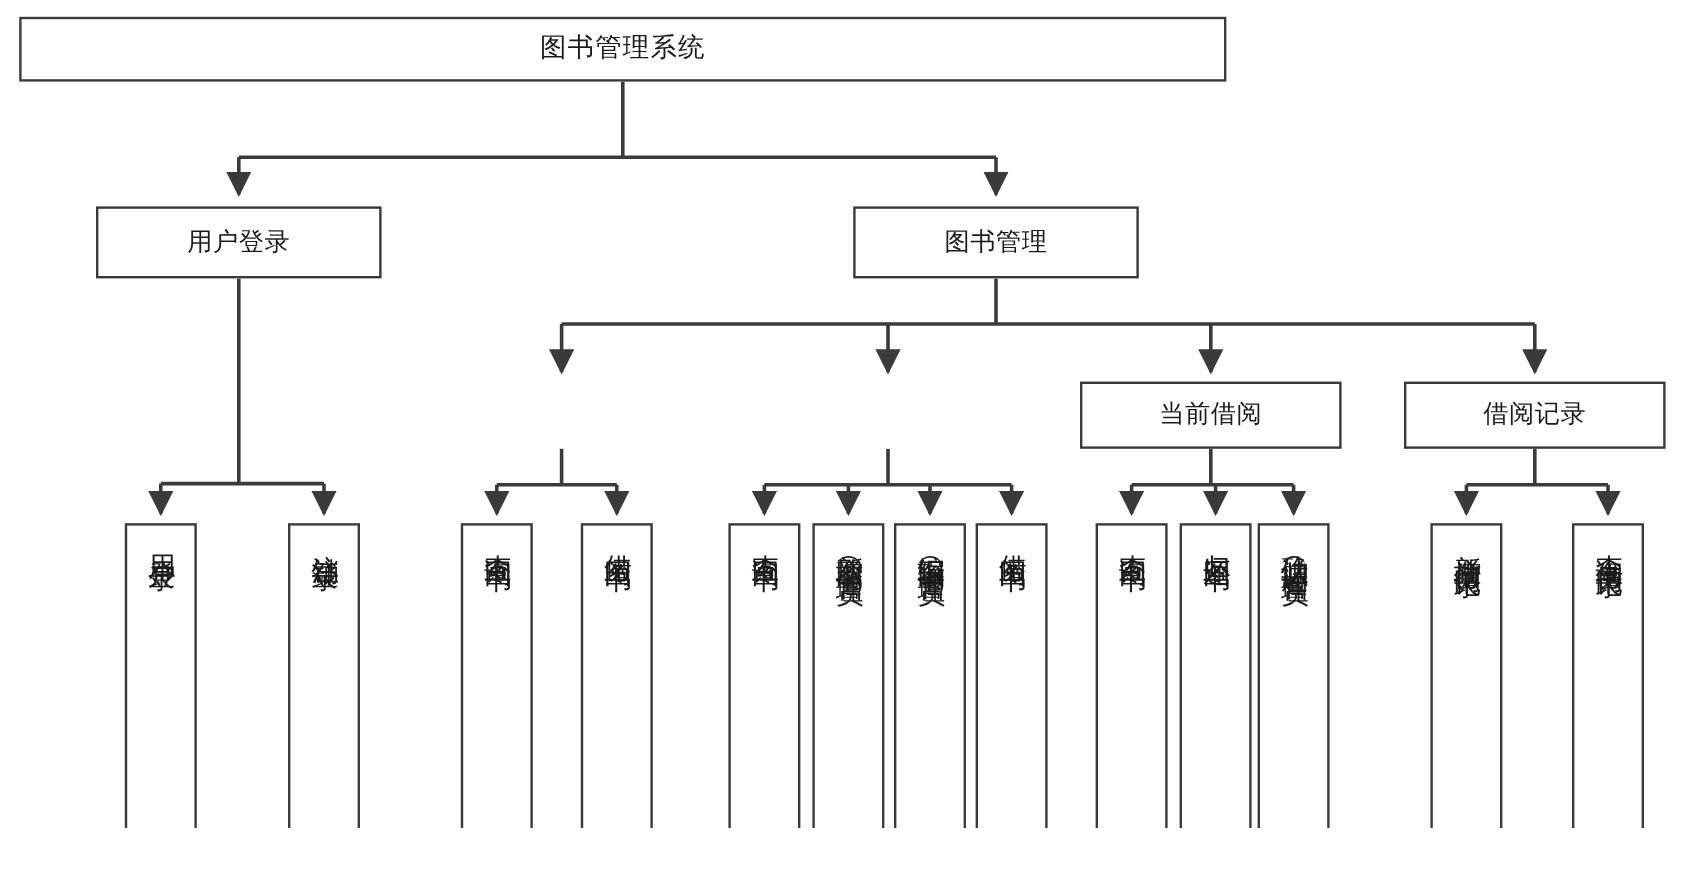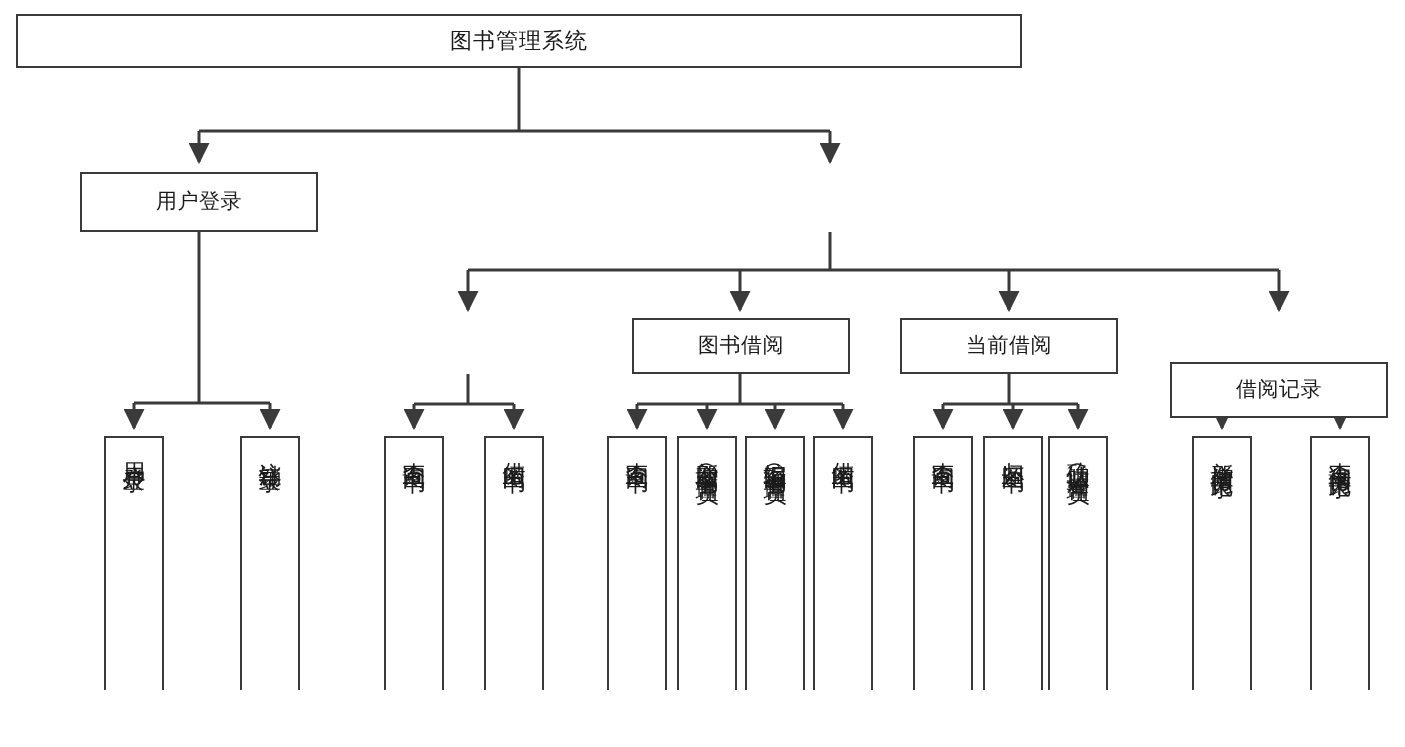--- a/index.html
+++ b/index.html
@@ -125,28 +125,28 @@
     </g>
   </svg>
 
   <div class="node root h" style="left:16px;top:14px;width:1006px;height:54px;">
     <span class="lbl">图书管理系统</span>
   </div>
 
   <div class="node h" style="left:80px;top:172px;width:238px;height:60px;">
     <span class="lbl">用户登录</span>
   </div>
+  <div class="node h" style="left:711px;top:172px;width:238px;height:60px;">
+    <span class="lbl">图书管理</span>
+  </div>
 
-  <div class="node h" style="left:632px;top:318px;width:218px;height:56px;">
-    <span class="lbl">图书借阅</span>
-  </div>
   <div class="node h" style="left:900px;top:318px;width:218px;height:56px;">
     <span class="lbl">当前借阅</span>
   </div>
-  <div class="node h" style="left:1170px;top:318px;width:218px;height:56px;margin-top:44px;">
+  <div class="node h" style="left:1170px;top:318px;width:218px;height:56px;">
     <span class="lbl">借阅记录</span>
   </div>
 
   <div class="node v" style="left:104px;top:436px;width:60px;height:297px;">
     <span class="lbl">用户登录</span>
   </div>
   <div class="node v" style="left:240px;top:436px;width:60px;height:297px;">
     <span class="lbl">注销登录</span>
   </div>
 

